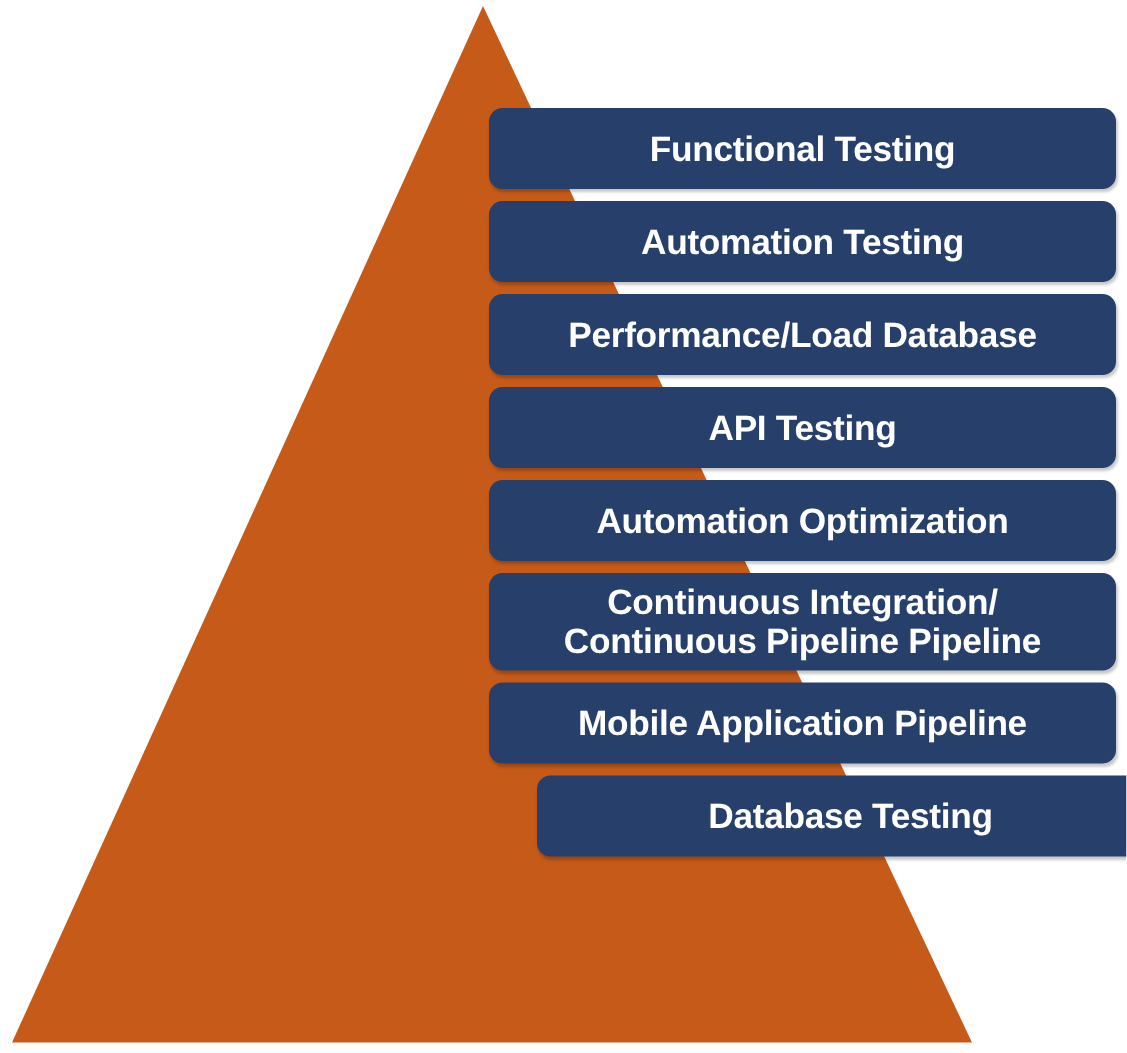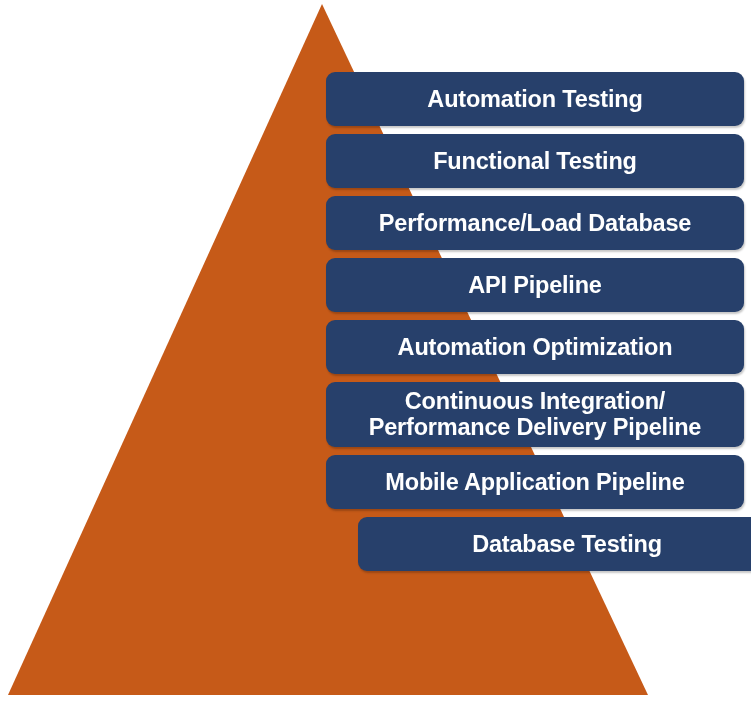--- a/index.html
+++ b/index.html
@@ -74,43 +74,43 @@
 
 <div id="diagram-root">
 
   <svg id="pyramid-shape" viewBox="0 0 751 702" width="751" height="702" xmlns="http://www.w3.org/2000/svg">
     <polygon points="322,4 648,695 8,695" fill="#C65A18"></polygon>
   </svg>
 
   <div id="layer-stack">
 
     <div class="layer-card single">
-      <span class="card-label">Automation Testing</span>
+      <span class="card-label">Functional Testing</span>
     </div>
 
     <div class="layer-card single">
-      <span class="card-label">Functional Testing</span>
+      <span class="card-label">Automation Testing</span>
     </div>
 
     <div class="layer-card single">
       <span class="card-label">Performance/Load Database</span>
     </div>
 
     <div class="layer-card single">
-      <span class="card-label">API Pipeline</span>
+      <span class="card-label">API Testing</span>
     </div>
 
     <div class="layer-card single">
       <span class="card-label">Automation Optimization</span>
     </div>
 
 
     <div class="layer-card double">
       <span class="card-label">Continuous Integration/
-Performance Delivery Pipeline</span>
+Continuous Pipeline Pipeline</span>
     </div>
 
     <div class="layer-card single">
       <span class="card-label">Mobile Application Pipeline</span>
     </div>
 
     <div class="layer-card single last">
       <span class="card-label">Database Testing</span>
     </div>
 

